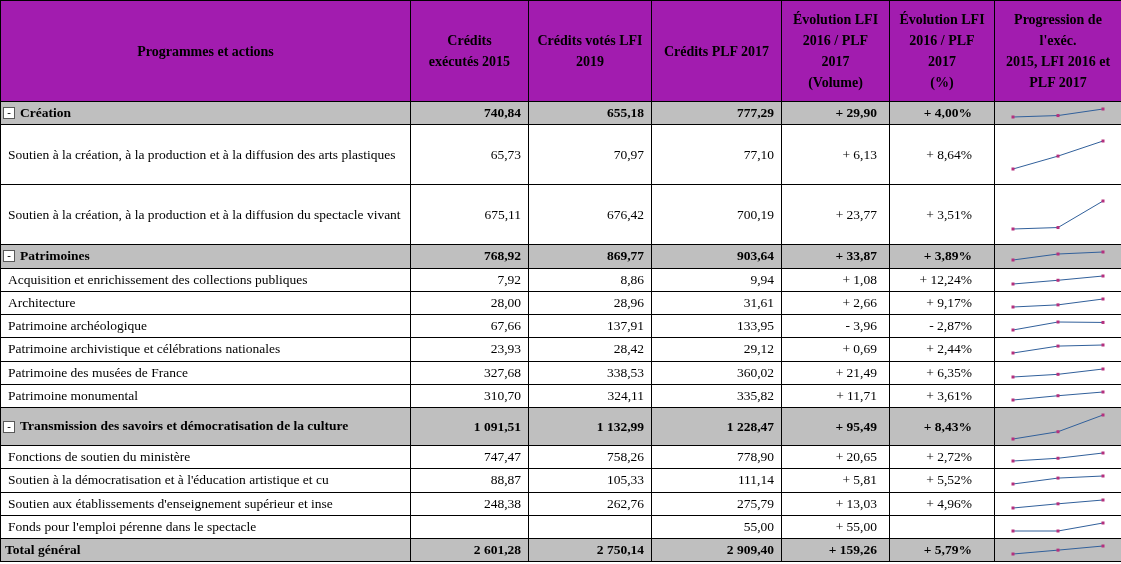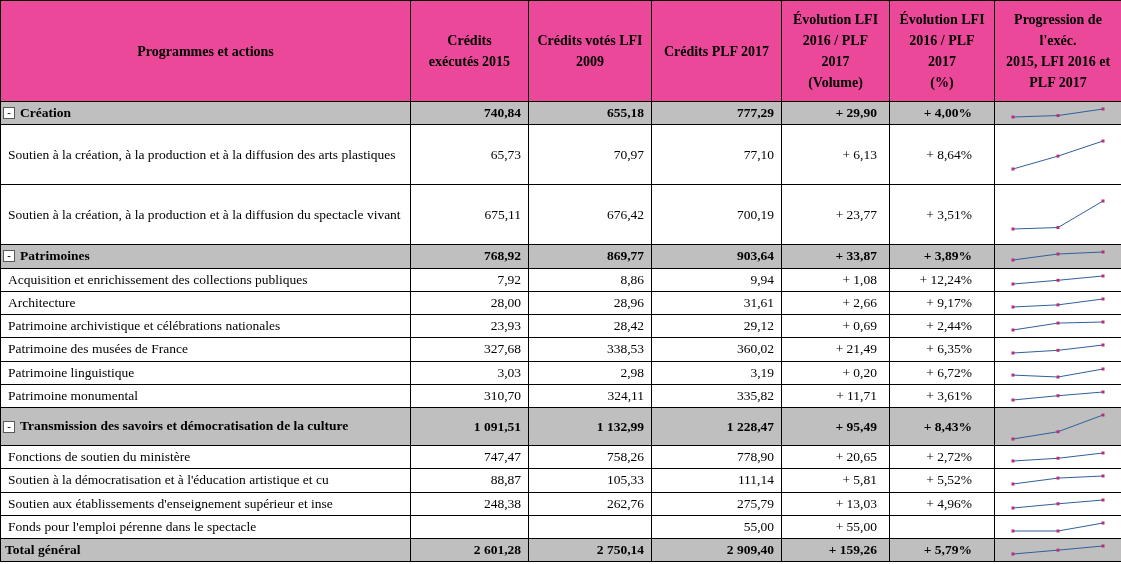--- a/index.html
+++ b/index.html
@@ -22,21 +22,21 @@
   }
   thead th {
     height: 101px;
     vertical-align: middle;
     text-align: center;
     font-weight: bold;
     font-size: 14px;
     line-height: 1.5;
     white-space: pre-line;
     padding: 2px 3px;
-    background: #ec4899;
+    background: #a21caf;
   }
   tbody td {
     height: 22px;
     padding: 0;
     vertical-align: middle;
   }
   .row-group td, .row-total td {
     background: var(--group-bg, #BFBFBF);
     font-weight: bold;
   }
@@ -77,21 +77,21 @@
     <col style="width:108px">
     <col style="width:105px">
     <col style="width:127px">
   </colgroup>
   <thead>
     <tr>
       <th>Programmes et actions</th>
       <th>Crédits
 exécutés 2015</th>
       <th>Crédits votés LFI
-2009</th>
+2019</th>
       <th>Crédits PLF 2017</th>
       <th>Évolution LFI
 2016 / PLF
 2017
 (Volume)</th>
       <th>Évolution LFI
 2016 / PLF
 2017
 (%)</th>
       <th>Progression de
@@ -219,20 +219,40 @@
             <polyline points="14,12 59,9.872576177285316 104,4" fill="none" stroke="#31609B" stroke-width="1"></polyline>
             <rect x="12.5" y="10.5" width="3" height="3" fill="#B5307E"></rect>
             <rect x="57.5" y="8.372576177285316" width="3" height="3" fill="#B5307E"></rect>
             <rect x="102.5" y="2.5" width="3" height="3" fill="#B5307E"></rect>
           </svg>
         </td>
       </tr>
       <tr class="row-detail">
         <td class="c-label">
           <div class="label-wrap">
+            <span class="label-text">Patrimoine archéologique</span>
+          </div>
+        </td>
+        <td class="c-num">67,66</td>
+        <td class="c-num">137,91</td>
+        <td class="c-num">133,95</td>
+        <td class="c-num c-vol">- 3,96</td>
+        <td class="c-num c-pct">- 2,87%</td>
+        <td class="c-spark">
+          <svg width="119" height="16" viewBox="0 0 119 16">
+            <polyline points="14,12 59,4 104,4.450960854092528" fill="none" stroke="#31609B" stroke-width="1"></polyline>
+            <rect x="12.5" y="10.5" width="3" height="3" fill="#B5307E"></rect>
+            <rect x="57.5" y="2.5" width="3" height="3" fill="#B5307E"></rect>
+            <rect x="102.5" y="2.9509608540925276" width="3" height="3" fill="#B5307E"></rect>
+          </svg>
+        </td>
+      </tr>
+      <tr class="row-detail">
+        <td class="c-label">
+          <div class="label-wrap">
             <span class="label-text">Patrimoine archivistique et célébrations nationales</span>
           </div>
         </td>
         <td class="c-num">23,93</td>
         <td class="c-num">28,42</td>
         <td class="c-num">29,12</td>
         <td class="c-num c-vol">+ 0,69</td>
         <td class="c-num c-pct">+ 2,44%</td>
         <td class="c-spark">
           <svg width="119" height="16" viewBox="0 0 119 16">
@@ -259,40 +279,20 @@
             <polyline points="14,12 59,9.316017316017323 104,4" fill="none" stroke="#31609B" stroke-width="1"></polyline>
             <rect x="12.5" y="10.5" width="3" height="3" fill="#B5307E"></rect>
             <rect x="57.5" y="7.816017316017323" width="3" height="3" fill="#B5307E"></rect>
             <rect x="102.5" y="2.5" width="3" height="3" fill="#B5307E"></rect>
           </svg>
         </td>
       </tr>
       <tr class="row-detail">
         <td class="c-label">
           <div class="label-wrap">
-            <span class="label-text">Patrimoine linguistique</span>
-          </div>
-        </td>
-        <td class="c-num">3,03</td>
-        <td class="c-num">2,98</td>
-        <td class="c-num">3,19</td>
-        <td class="c-num c-vol">+ 0,20</td>
-        <td class="c-num c-pct">+ 6,72%</td>
-        <td class="c-spark">
-          <svg width="119" height="16" viewBox="0 0 119 16">
-            <polyline points="14,10.095238095238102 59,12 104,4" fill="none" stroke="#31609B" stroke-width="1"></polyline>
-            <rect x="12.5" y="8.595238095238102" width="3" height="3" fill="#B5307E"></rect>
-            <rect x="57.5" y="10.5" width="3" height="3" fill="#B5307E"></rect>
-            <rect x="102.5" y="2.5" width="3" height="3" fill="#B5307E"></rect>
-          </svg>
-        </td>
-      </tr>
-      <tr class="row-detail">
-        <td class="c-label">
-          <div class="label-wrap">
             <span class="label-text">Patrimoine monumental</span>
           </div>
         </td>
         <td class="c-num">310,70</td>
         <td class="c-num">324,11</td>
         <td class="c-num">335,82</td>
         <td class="c-num c-vol">+ 11,71</td>
         <td class="c-num c-pct">+ 3,61%</td>
         <td class="c-spark">
           <svg width="119" height="16" viewBox="0 0 119 16">

